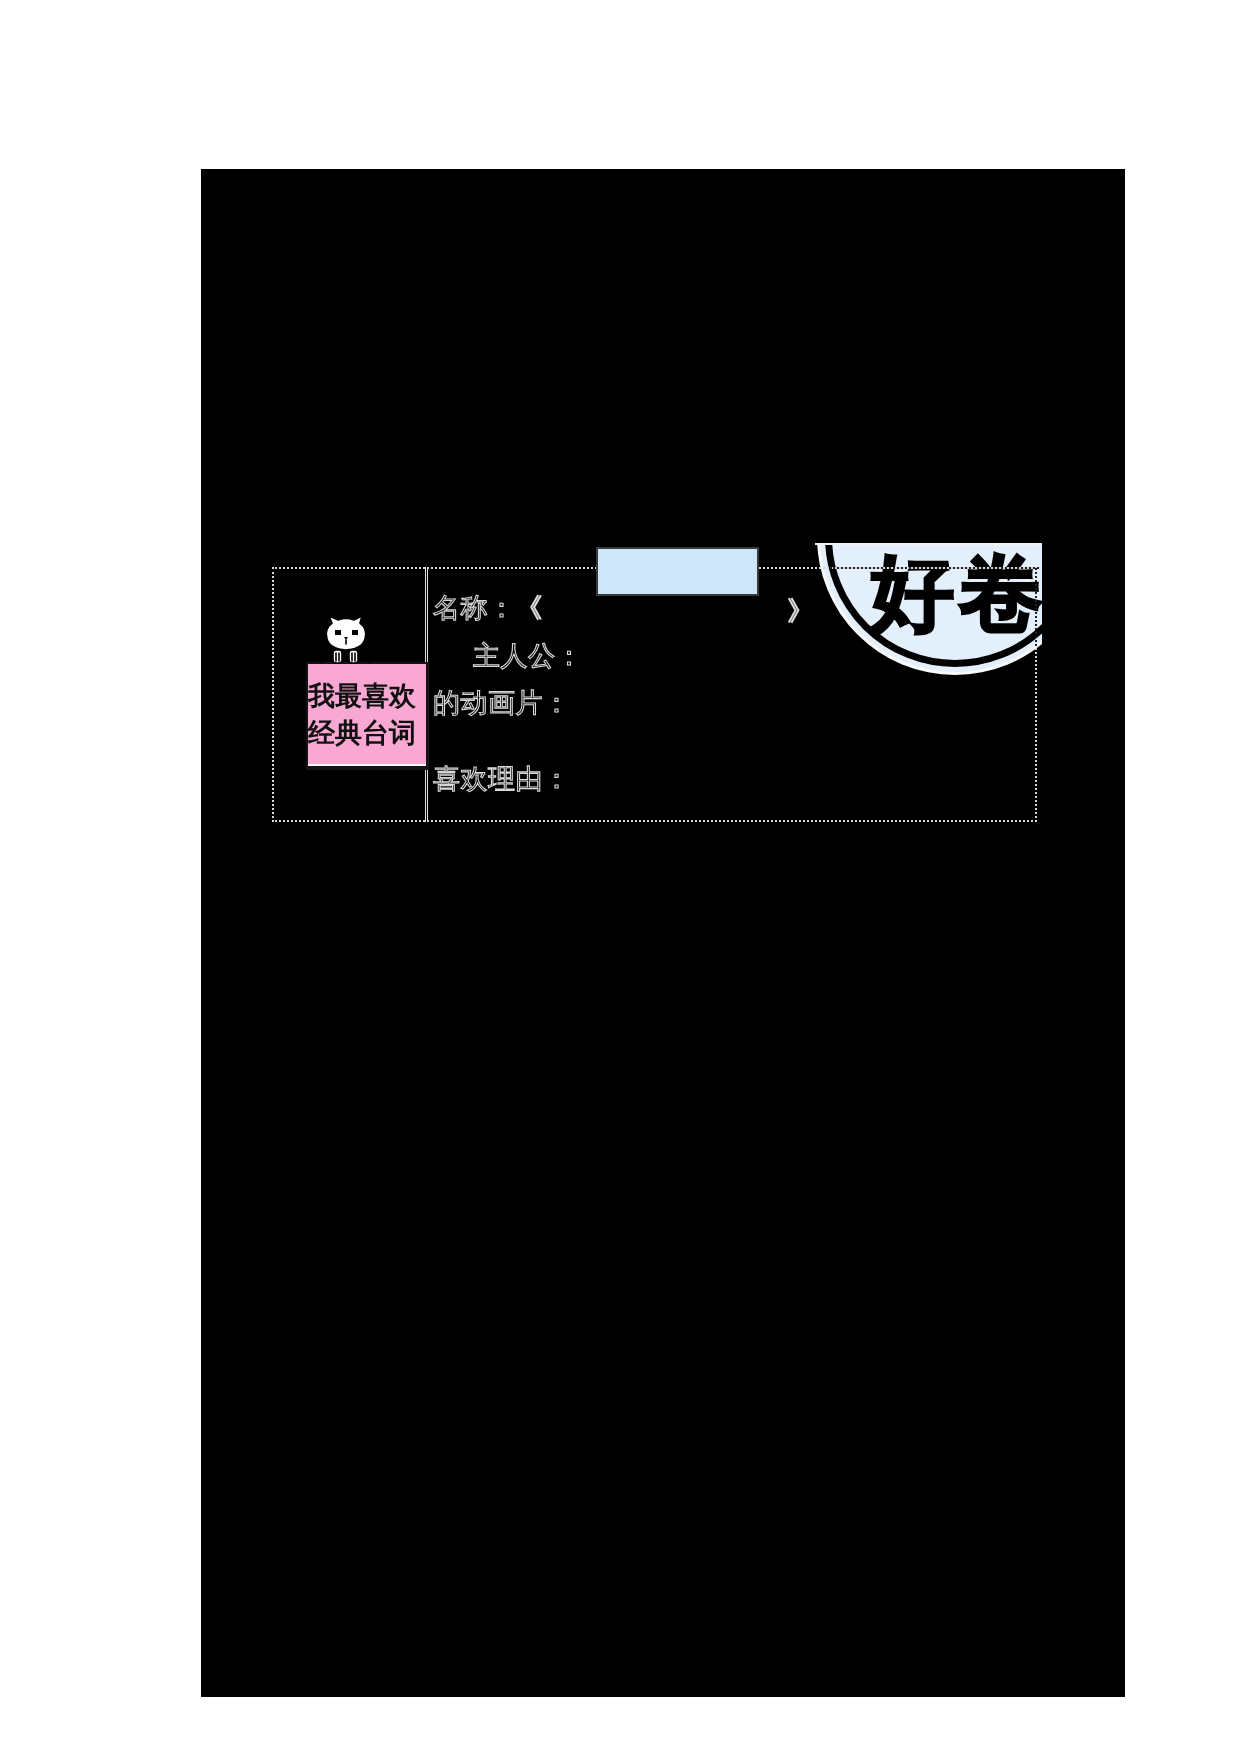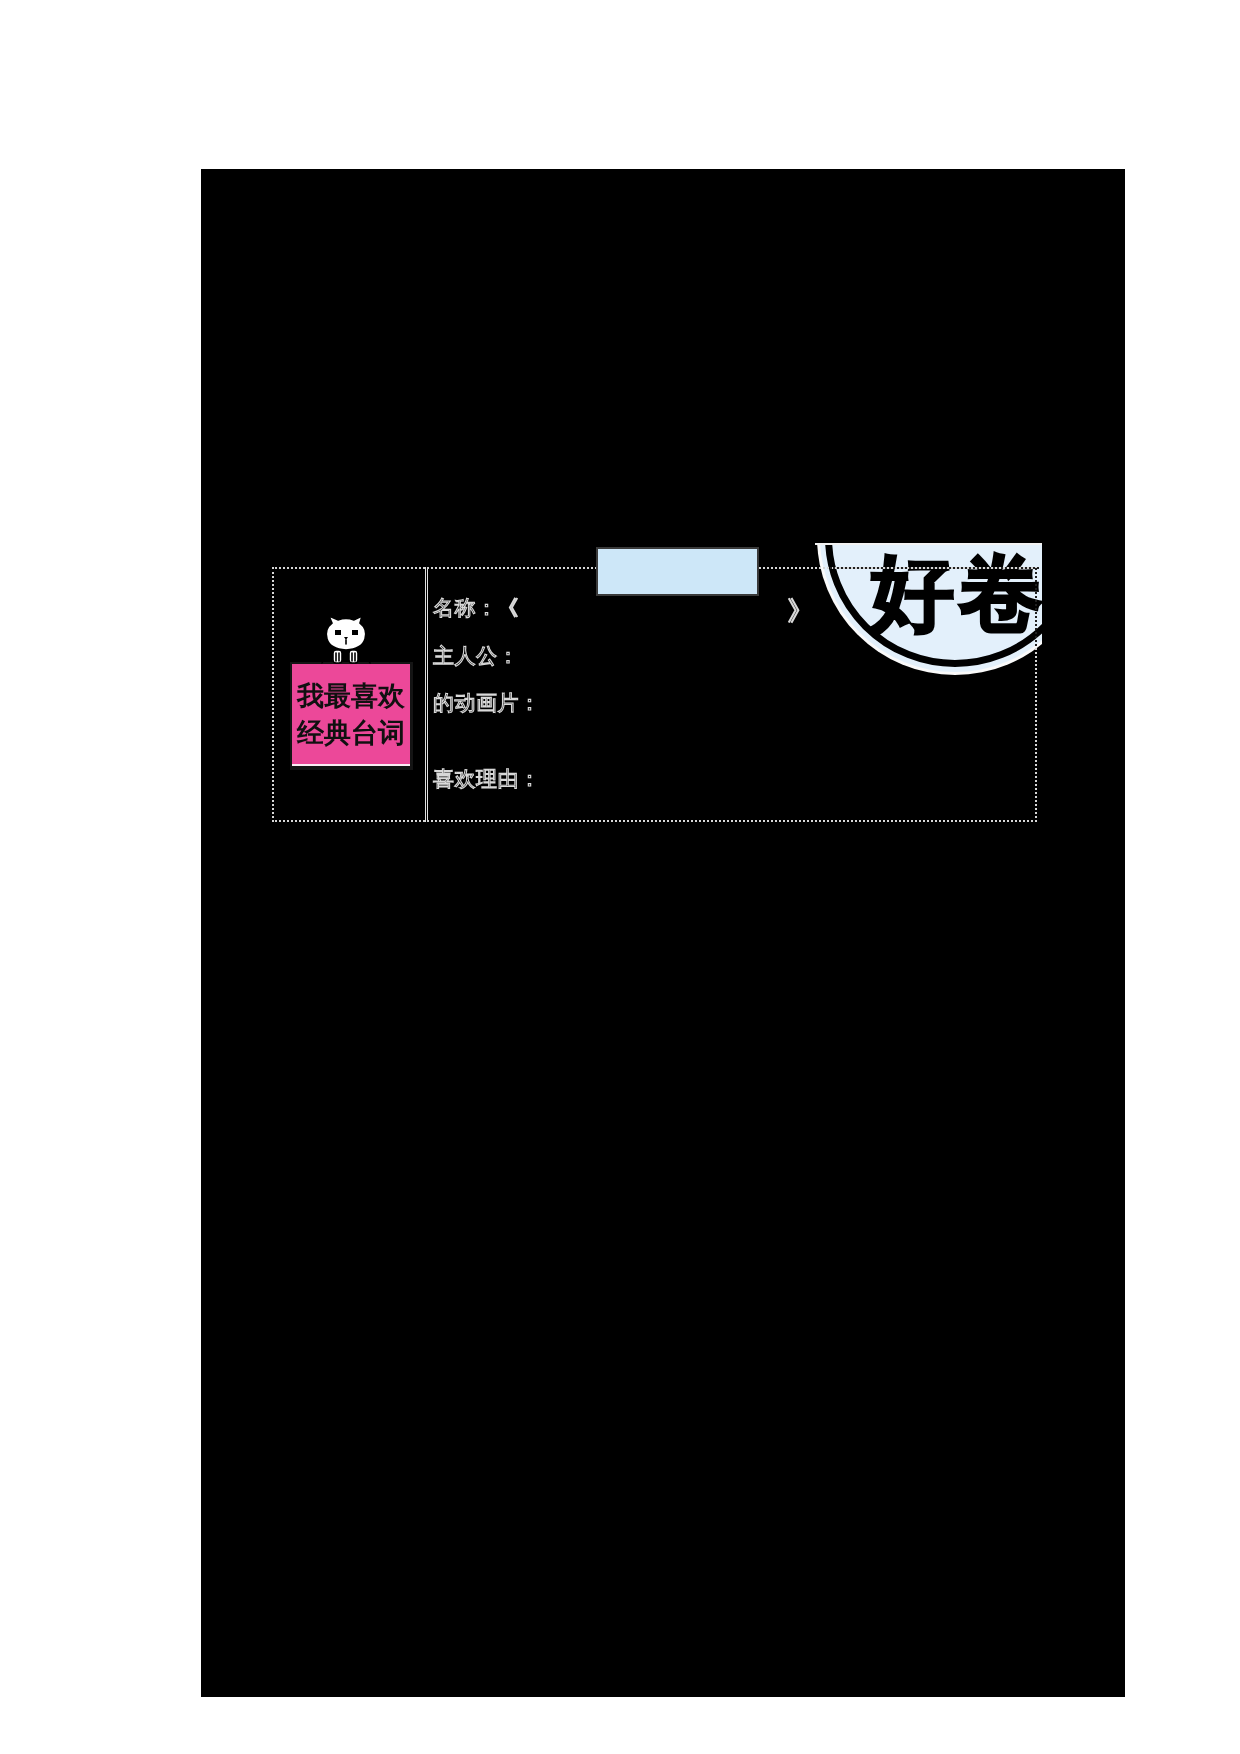--- a/index.html
+++ b/index.html
@@ -47,41 +47,41 @@
     border-radius:50%;border:7px solid #000;
   }
   .stamp-char{
     position:absolute;top:6px;font-size:84px;line-height:84px;
     font-weight:900;color:#000;-webkit-text-stroke:2.5px #000;
   }
   .stamp-char.c1{left:55px;}
   .stamp-char.c2{left:144px;}
   
   .topic-panel{
-    position:absolute;left:18px;top:95px;width:118px;height:102px;
-    background:#ec4899;border:2px solid #141414;
+    position:absolute;left:34px;top:95px;width:118px;height:102px;
+    background:#f9a8d4;border:2px solid #141414;
     border-right-width:3px;border-bottom-width:4px;
     box-shadow:inset 0 -2px 0 rgba(255,255,255,.9);
-    z-index:6;text-align:center;
+    z-index:6;
   }
   .topic-text{
     margin-top:14px;font-size:27px;line-height:37px;font-weight:bold;
     color:#101010;letter-spacing:0px;white-space:nowrap;
   }
   .cat{
     position:absolute;left:30px;top:46px;width:82px;height:55px;z-index:7;
   }
   
   .field{
-    position:absolute;left:161px;font-size:21px;line-height:32px;
+    position:absolute;left:161px;font-size:27px;line-height:32px;
     white-space:nowrap;z-index:6;
     color:#000;-webkit-text-stroke:1.1px #d9d9d9;
     letter-spacing:0.5px;
   }
-  .f1{top:25px;} .f2{top:73px;} .f3{top:120px;} .f4{top:168px;margin-top:28px;}
+  .f1{top:25px;} .f2{top:73px;margin-left:40px;} .f3{top:120px;} .f4{top:168px;margin-top:28px;}
   .close-bracket{
     position:absolute;left:515px;top:28px;font-size:27px;line-height:32px;
     color:#000;-webkit-text-stroke:1.1px #d9d9d9;z-index:6;
   }
   
   .answer-cover{
     position:absolute;left:324px;top:-20px;width:159px;height:45px;
     background:#cde7f8;border:2px solid #3a3a3a;z-index:7;
   }
 </style>

